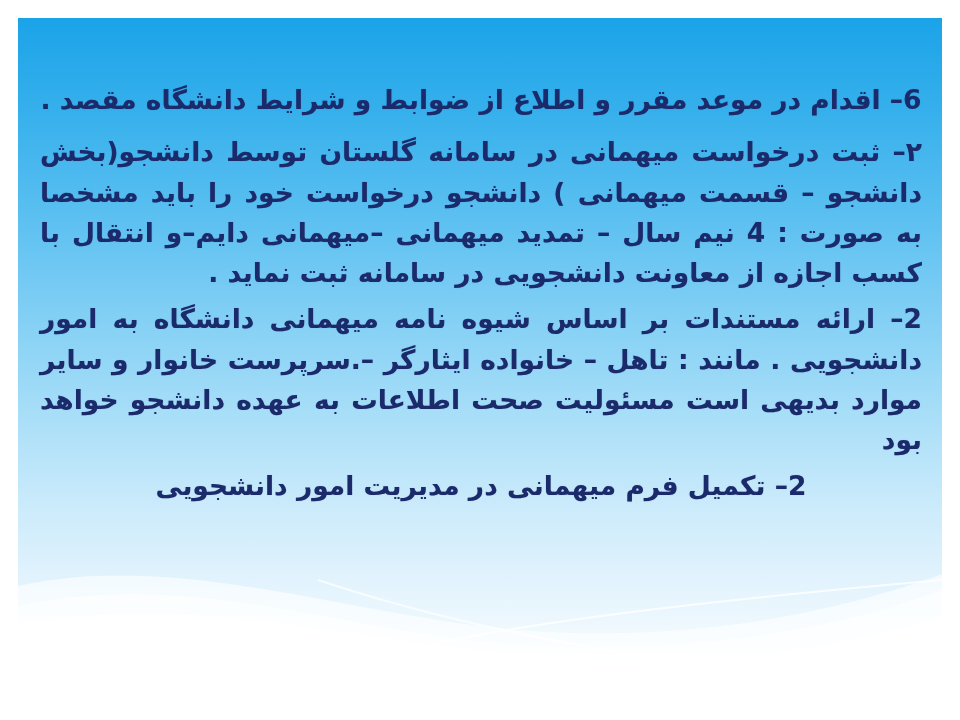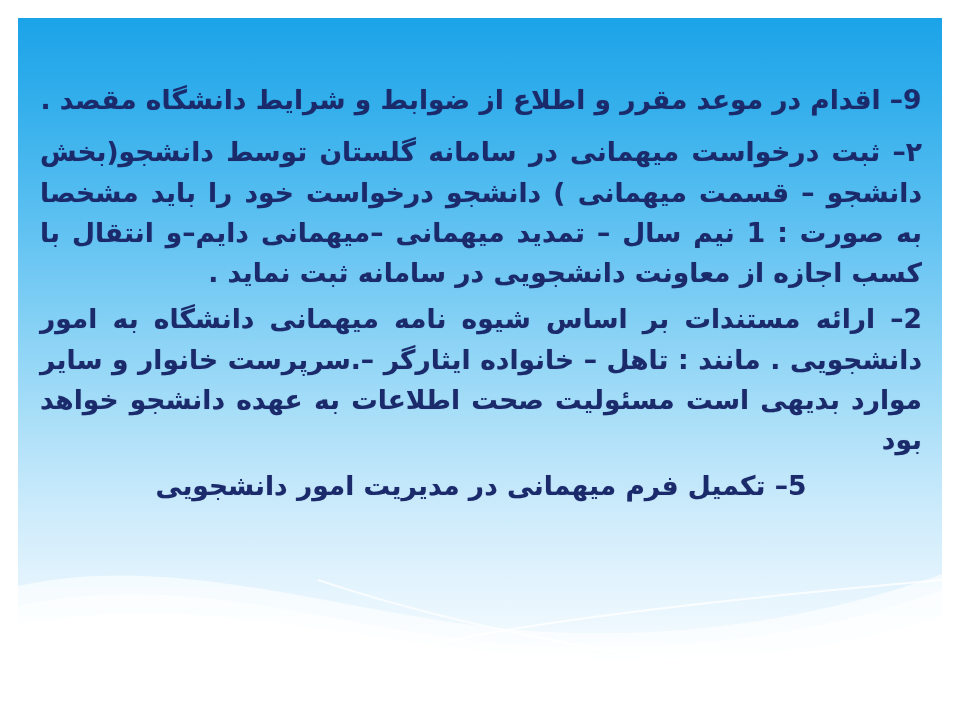--- a/index.html
+++ b/index.html
@@ -75,19 +75,19 @@
       <path d="M0,66 C160,30 330,96 500,110 C670,124 820,92 924,54 L924,170 L0,170 Z" fill="#ffffff" opacity="0.62"></path>
       <path d="M0,86 C180,46 340,118 520,126 C700,134 830,104 924,70 L924,170 L0,170 Z" fill="#ffffff" opacity="0.55"></path>
       <path d="M0,104 C200,70 360,130 560,138 C740,145 850,120 924,96 L924,170 L0,170 Z" fill="#ffffff" opacity="0.85"></path>
       <path d="M250,170 C380,120 560,92 924,60" stroke="#ffffff" stroke-width="2" fill="none" opacity="0.8"></path>
       <path d="M300,60 C450,110 650,150 924,168" stroke="#ffffff" stroke-width="2" fill="none" opacity="0.7"></path>
       <path d="M0,150 C220,126 520,150 924,132" stroke="#ffffff" stroke-width="1.5" fill="none" opacity="0.6"></path>
     </svg>
   </div>
 
   <div class="content">
-    <p class="para first">9– اقدام در موعد مقرر و اطلاع از ضوابط و شرایط دانشگاه مقصد .</p>
-    <p class="para p2">۲– ثبت درخواست میهمانی در سامانه گلستان توسط دانشجو(بخش دانشجو – قسمت میهمانی ) دانشجو درخواست خود را باید مشخصا به صورت : 1 نیم سال – تمدید میهمانی –میهمانی دایم–و انتقال با کسب اجازه از معاونت دانشجویی در سامانه ثبت نماید .</p>
+    <p class="para first">6– اقدام در موعد مقرر و اطلاع از ضوابط و شرایط دانشگاه مقصد .</p>
+    <p class="para p2">۲– ثبت درخواست میهمانی در سامانه گلستان توسط دانشجو(بخش دانشجو – قسمت میهمانی ) دانشجو درخواست خود را باید مشخصا به صورت : 4 نیم سال – تمدید میهمانی –میهمانی دایم–و انتقال با کسب اجازه از معاونت دانشجویی در سامانه ثبت نماید .</p>
     <p class="para p3">2– ارائه مستندات بر اساس شیوه نامه میهمانی دانشگاه به امور دانشجویی . مانند : تاهل – خانواده ایثارگر –.سرپرست خانوار و سایر موارد  بدیهی است مسئولیت صحت اطلاعات به عهده دانشجو خواهد بود</p>
-    <p class="para last">5– تکمیل فرم میهمانی در مدیریت امور دانشجویی</p>
+    <p class="para last">2– تکمیل فرم میهمانی در مدیریت امور دانشجویی</p>
   </div>
 
 </div>
 
 </body></html>

